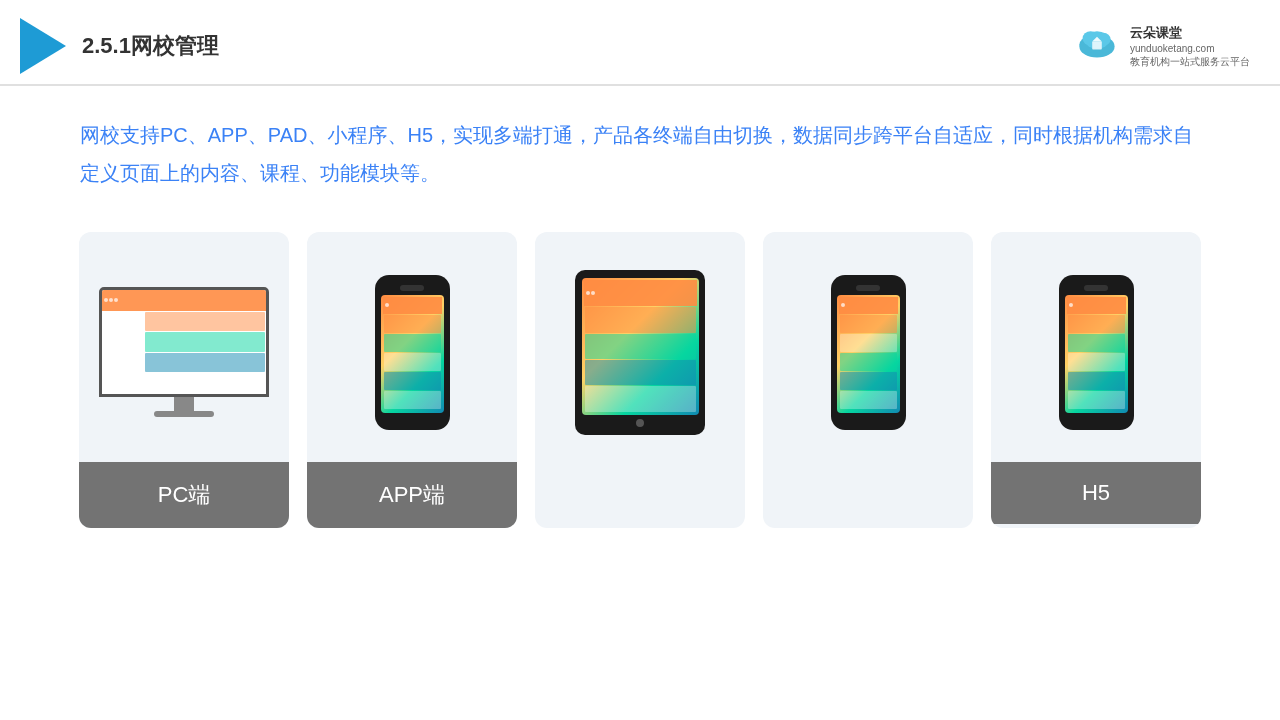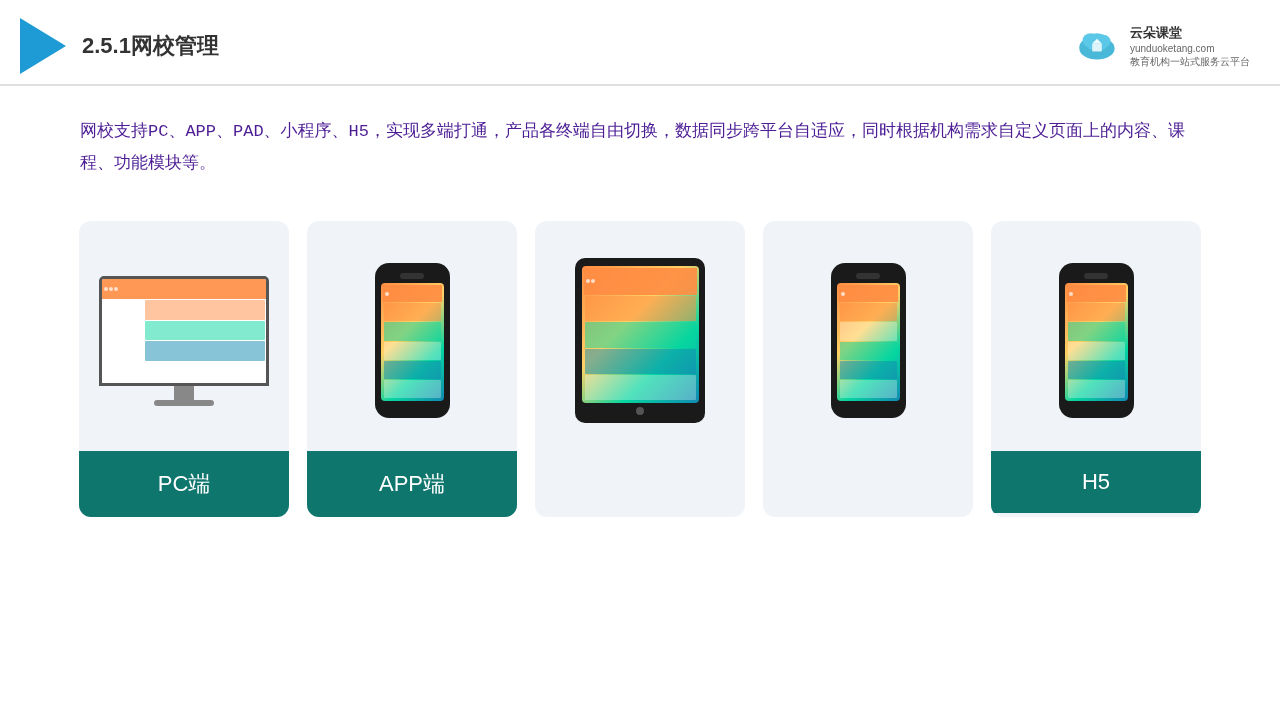--- a/index.html
+++ b/index.html
@@ -32,21 +32,21 @@
       border-bottom: 28px solid transparent;
       border-left: 46px solid #1e9bd5;
     }
     .page-title {
       font-size: 22px;
       font-weight: bold;
       color: #333;
     }
     .logo-area {
       display: flex;
-      align-items: center;
+      align-items: flex-start;
       gap: 8px;
     }
     .logo-icon {
       width: 50px;
       height: 40px;
     }
     .logo-text {
       display: flex;
       flex-direction: column;
       align-items: flex-start;
@@ -58,24 +58,23 @@
     }
     .logo-sub {
       font-size: 10px;
       color: #666;
       line-height: 1.3;
     }
 
     
     .description {
       padding: 30px 80px 20px 80px;
-      font-size: 17px;
-      color: #4c1d95;
+      font-size: 20px;
+      color: #3b82f6;
       line-height: 1.9;
-      font-family: Liberation Mono, monospace;
     }
 
     
     .cards-container {
       display: flex;
       justify-content: center;
       gap: 18px;
       padding: 20px 60px 30px 60px;
     }
     .card {
@@ -90,21 +89,21 @@
     .card-image-area {
       width: 100%;
       height: 230px;
       display: flex;
       align-items: center;
       justify-content: center;
       padding: 20px 10px 10px 10px;
     }
     .card-label {
       width: 100%;
-      background: #0f766e;
+      background: #737373;
       color: #fff;
       text-align: center;
       font-size: 22px;
       padding: 18px 0;
       font-weight: 500;
     }
 
     
     .pc-monitor {
       width: 180px;

